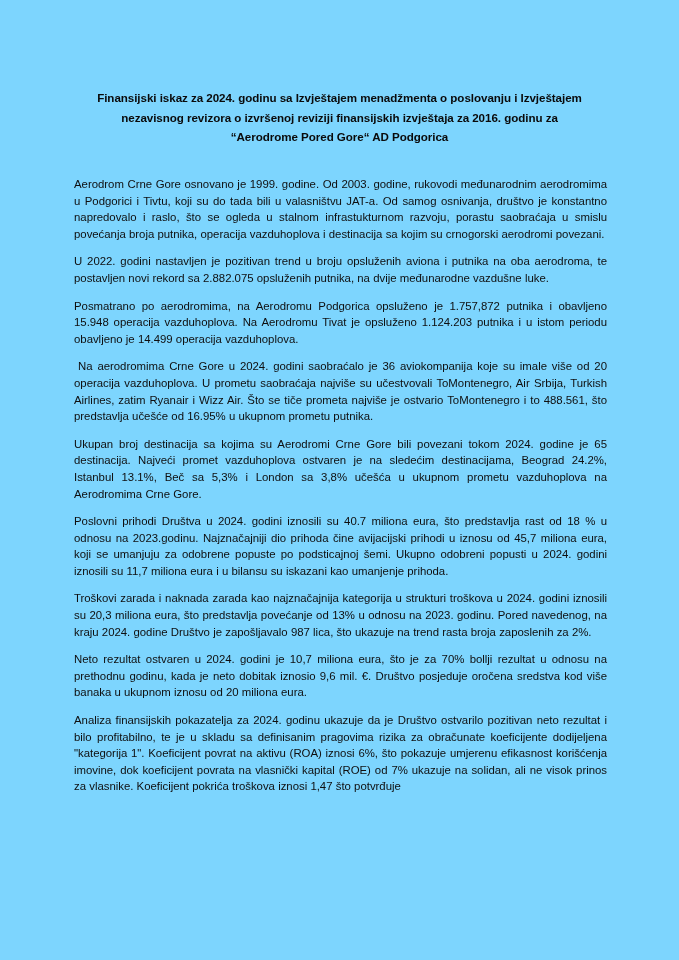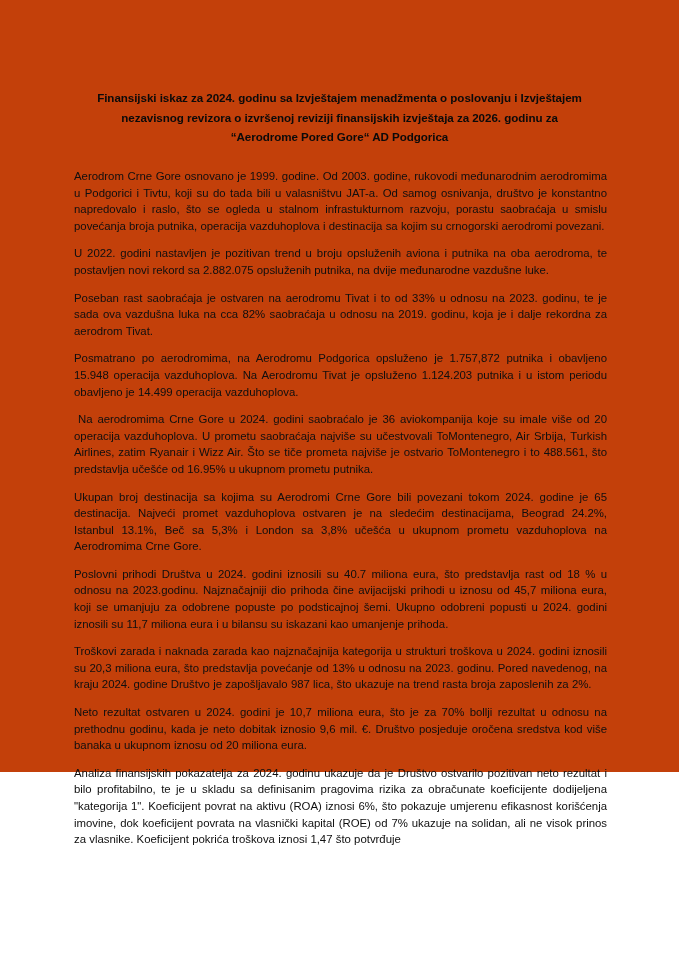--- a/index.html
+++ b/index.html
@@ -12,22 +12,22 @@
     width: 679px;
     height: 960px;
     overflow: hidden;
     font-family: "Liberation Sans", sans-serif;
     color: #111111;
     -webkit-font-smoothing: antialiased;
   }
   .page {
     position: relative;
     width: 679px;
-    height: 772px;
-    background: #c2410c;
+    height: 960px;
+    background: #7dd3fc;
     box-sizing: border-box;
   }
   .doc-title {
     position: absolute;
     left: 72px;
     top: 88px;
     width: 535px;
     text-align: center;
     font-weight: bold;
     font-size: 11.6px;
@@ -35,21 +35,21 @@
     letter-spacing: -0.05px;
     color: #0c0c0c;
   }
   .doc-title .title-line {
     display: block;
     white-space: nowrap;
   }
   .body-block {
     position: absolute;
     left: 74px;
-    top: 168px;
+    top: 176px;
     width: 533px;
   }
   p.para {
     margin: 0 0 11px 0;
     font-size: 11.4px;
     line-height: 16.6px;
     text-align: justify;
     text-justify: inter-word;
     color: #111111;
     letter-spacing: -0.02px;
@@ -66,28 +66,27 @@
     filter: contrast(1.02);
   }
 </style>
 </head>
 <body>
 
 <div class="page">
 
   <div class="doc-title">
     <span class="title-line">Finansijski iskaz za 2024. godinu sa Izvještajem menadžmenta o poslovanju i Izvještajem</span>
-    <span class="title-line">nezavisnog revizora o izvršenoj reviziji finansijskih izvještaja za 2026. godinu za</span>
+    <span class="title-line">nezavisnog revizora o izvršenoj reviziji finansijskih izvještaja za 2016. godinu za</span>
     <span class="title-line">“Aerodrome Pored Gore“ AD Podgorica</span>
   </div>
 
   <div class="body-block">
     <p class="para">Aerodrom Crne Gore osnovano je 1999. godine. Od 2003. godine, rukovodi međunarodnim aerodromima u Podgorici i Tivtu, koji su do tada bili u valasništvu JAT-a. Od samog osnivanja, društvo je konstantno napredovalo i raslo, što se ogleda u stalnom infrastukturnom razvoju, porastu saobraćaja u smislu povećanja broja putnika, operacija vazduhoplova i destinacija sa kojim su crnogorski aerodromi povezani.</p>
     <p class="para">U 2022. godini nastavljen je pozitivan trend u broju opsluženih aviona i putnika na oba aerodroma, te postavljen novi rekord sa 2.882.075 opsluženih putnika, na dvije međunarodne vazdušne luke.</p>
-    <p class="para">Poseban rast saobraćaja je ostvaren na aerodromu Tivat i to od 33% u odnosu na 2023. godinu, te je sada ova vazdušna luka na cca 82% saobraćaja u odnosu na 2019. godinu, koja je i dalje rekordna za aerodrom Tivat.</p>
     <p class="para">Posmatrano po aerodromima, na Aerodromu Podgorica opsluženo je 1.757,872 putnika i obavljeno 15.948 operacija vazduhoplova. Na Aerodromu Tivat je opsluženo 1.124.203 putnika i u istom periodu obavljeno je 14.499 operacija vazduhoplova.</p>
     <p class="para lead-space"> Na aerodromima Crne Gore u 2024. godini saobraćalo je 36 aviokompanija koje su imale više od 20 operacija vazduhoplova. U prometu saobraćaja najviše su učestvovali ToMontenegro, Air Srbija, Turkish Airlines, zatim Ryanair i Wizz Air. Što se tiče prometa najviše je ostvario ToMontenegro i to 488.561, što predstavlja učešće od 16.95% u ukupnom prometu putnika.</p>
     <p class="para">Ukupan broj destinacija sa kojima su Aerodromi Crne Gore bili povezani tokom 2024. godine je 65 destinacija. Najveći promet vazduhoplova ostvaren je na sledećim destinacijama, Beograd 24.2%, Istanbul 13.1%, Beč sa 5,3% i London sa 3,8% učešća u ukupnom prometu vazduhoplova na Aerodromima Crne Gore.</p>
     <p class="para">Poslovni prihodi Društva u 2024. godini iznosili su 40.7 miliona eura, što predstavlja rast od 18 % u odnosu na 2023.godinu. Najznačajniji dio prihoda čine avijacijski prihodi u iznosu od 45,7 miliona eura, koji se umanjuju za odobrene popuste po podsticajnoj šemi. Ukupno odobreni popusti u 2024. godini iznosili su 11,7 miliona eura i u bilansu su iskazani kao umanjenje prihoda.</p>
     <p class="para">Troškovi zarada i naknada zarada kao najznačajnija kategorija u strukturi troškova u 2024. godini iznosili su 20,3 miliona eura, što predstavlja povećanje od 13% u odnosu na 2023. godinu. Pored navedenog, na kraju 2024. godine Društvo je zapošljavalo 987 lica, što ukazuje na trend rasta broja zaposlenih za 2%.</p>
     <p class="para">Neto rezultat ostvaren u 2024. godini je 10,7 miliona eura, što je za 70% bollji rezultat u odnosu na prethodnu godinu, kada je neto dobitak iznosio 9,6 mil. €. Društvo posjeduje oročena sredstva kod više banaka u ukupnom iznosu od 20 miliona eura.</p>
     <p class="para">Analiza finansijskih pokazatelja za 2024. godinu ukazuje da je Društvo ostvarilo pozitivan neto rezultat i bilo profitabilno, te je u skladu sa definisanim pragovima rizika za obračunate koeficijente dodijeljena "kategorija 1". Koeficijent povrat na aktivu (ROA) iznosi 6%, što pokazuje umjerenu efikasnost korišćenja imovine, dok koeficijent povrata na vlasnički kapital (ROE) od 7% ukazuje na solidan, ali ne visok prinos za vlasnike. Koeficijent pokrića troškova iznosi 1,47 što potvrđuje</p>
   </div>
 
 </div>

